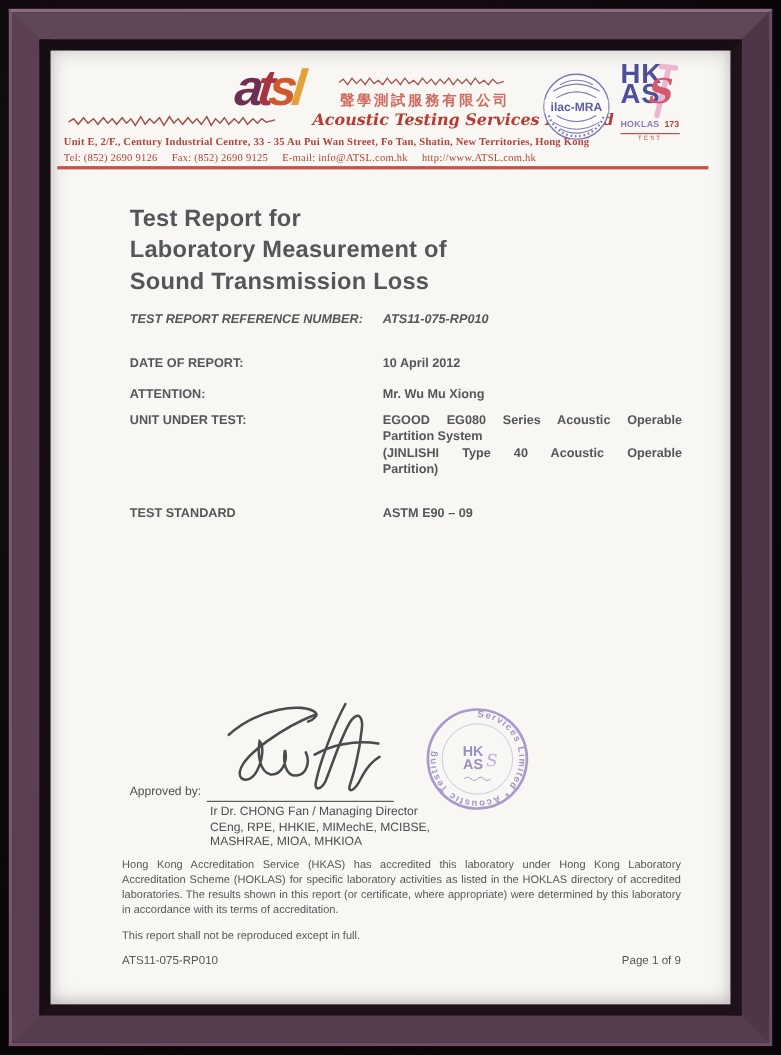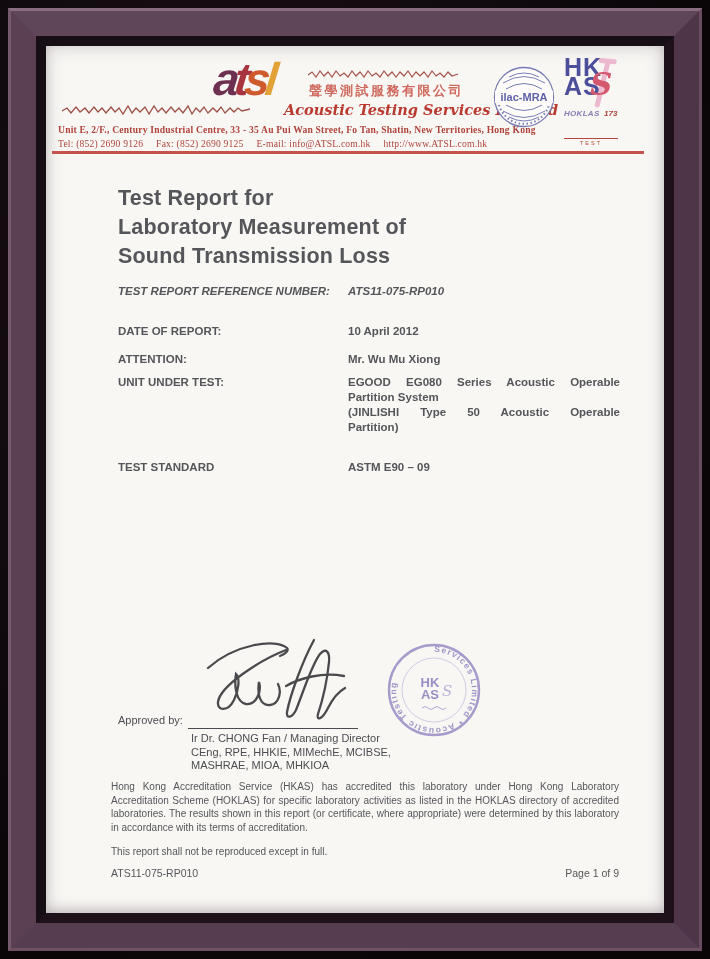--- a/index.html
+++ b/index.html
@@ -44,21 +44,21 @@
   .ilac{position:absolute;left:446px;top:19px;}
   .hkas{position:absolute;left:518px;top:12px;width:70px;}
   .hkas-letters{font-size:25px;font-weight:bold;color:#4e4f9b;line-height:19px;
         letter-spacing:1px;position:relative;z-index:1;}
   .hkas-j{position:absolute;left:36px;top:2px;width:5px;height:48px;background:#ecb8cf;
         border-radius:3px;transform:rotate(14deg);z-index:0;}
   .hkas-j:before{content:"";position:absolute;left:-7px;top:-2px;width:18px;height:5px;
         background:#ecb8cf;border-radius:3px;transform:rotate(-8deg);}
   .hkas-s{position:absolute;left:26px;top:8px;font-size:31px;font-weight:bold;font-style:italic;
         font-family:"DejaVu Serif",serif;color:#d4586e;z-index:2;}
-  .hoklas-line{margin-top:6px;border-bottom:1.5px solid #b5443b;padding-bottom:18px;width:54px;font-style:italic;}
+  .hoklas-line{margin-top:6px;border-bottom:1.5px solid #b5443b;padding-bottom:1px;width:54px;}
   .hoklas-line .hk-ho{font-size:8px;font-weight:bold;color:#8a7ab5;letter-spacing:.3px;}
   .hoklas-line .hk-num{font-size:8px;font-weight:bold;color:#b5443b;}
   .hkas-test{font-size:5.5px;color:#b5443b;letter-spacing:2px;margin-left:16px;margin-top:1px;}
 
   
   .title{position:absolute;left:72px;top:138px;font-size:21.5px;font-weight:bold;
         color:#55565a;line-height:29px;letter-spacing:.2px;}
 
   
   .fields{position:absolute;left:72px;top:238px;width:502px;}
@@ -169,21 +169,21 @@
           <div class="fvalue">
                   <div>Mr. Wu Mu Xiong</div>
                 </div>
         </div>
 
         <div class="frow mbF">
           <div class="flabel">UNIT UNDER TEST:</div>
           <div class="fvalue">
             <div class="jline">EGOOD EG080 Series Acoustic Operable</div>
             <div>Partition System</div>
-            <div class="jline">(JINLISHI Type 50 Acoustic Operable</div>
+            <div class="jline">(JINLISHI Type 40 Acoustic Operable</div>
             <div>Partition)</div>
           </div>
         </div>
 
         <div class="frow mbB">
           <div class="flabel">TEST STANDARD</div>
           <div class="fvalue">
                   <div>ASTM E90 – 09</div>
                 </div>
         </div>

